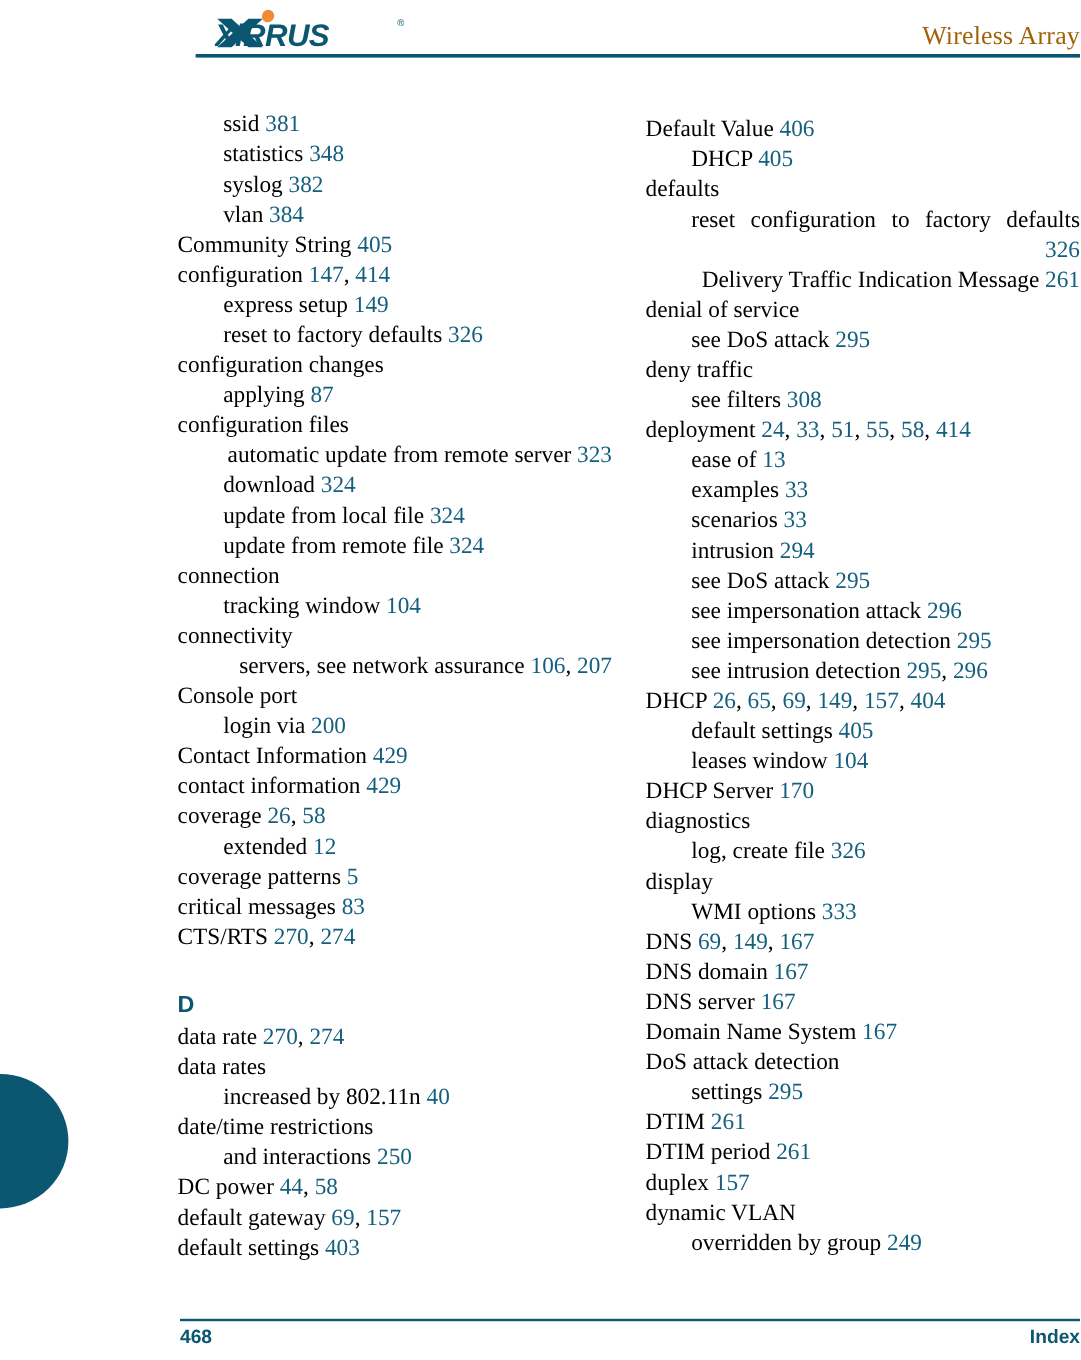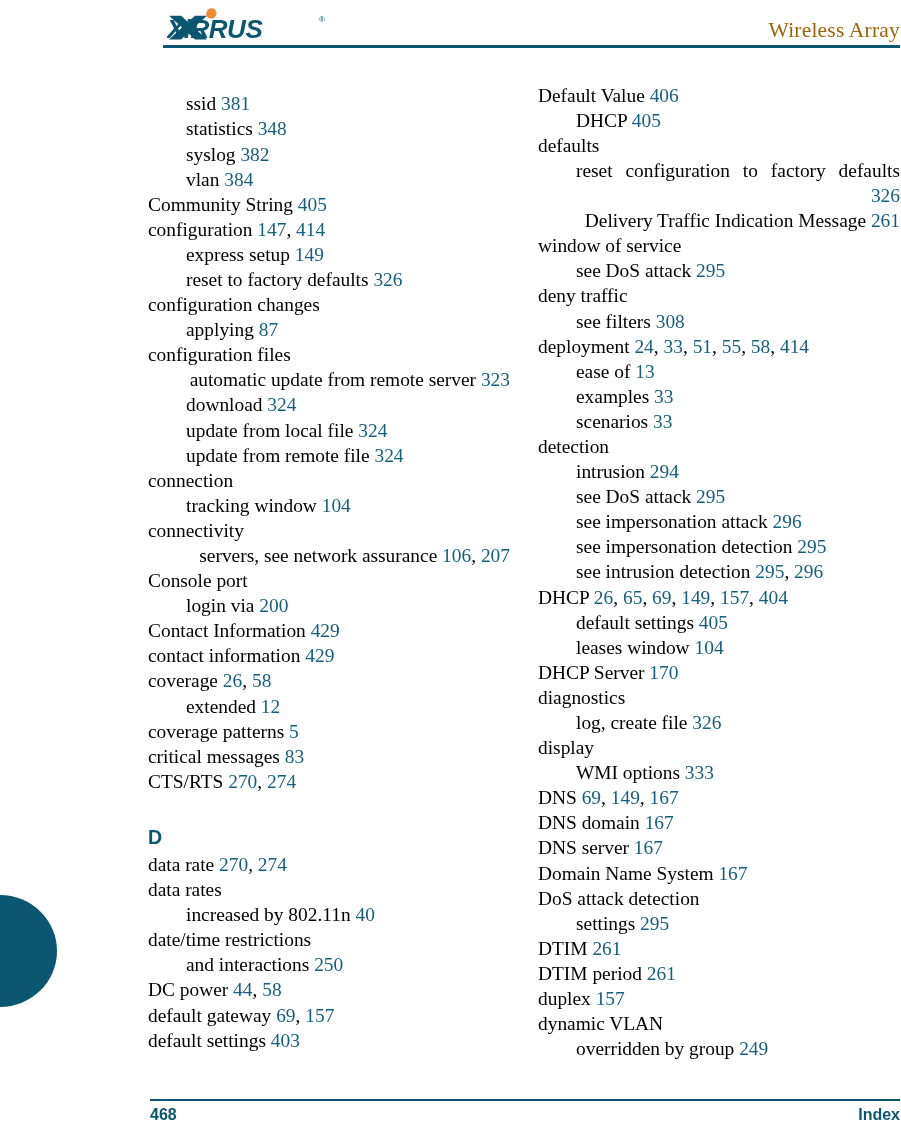--- a/index.html
+++ b/index.html
@@ -36,21 +36,21 @@
   
   .header {
     position: absolute;
     left: 163px;
     top: 6px;
     width: 737px;
     height: 42px;
   }
   .logo {
     position: absolute;
-    left: 4px;
+    left: 16px;
     top: 2px;
     width: 180px;
     height: 36px;
   }
   .logo svg { display:block; }
 
   .header-title {
     position: absolute;
     right: 0;
     top: 12px;
@@ -222,29 +222,28 @@
         <div class="entry lvl0"><span>DC power</span><span class="pg"> 44</span><span class="sep">,</span><span class="pg"> 58</span></div>
         <div class="entry lvl0"><span>default gateway</span><span class="pg"> 69</span><span class="sep">,</span><span class="pg"> 157</span></div>
         <div class="entry lvl0"><span>default settings</span><span class="pg"> 403</span></div>
       </div>
     <div class="col" id="col-right">
         <div class="entry lvl0"><span>Default Value</span><span class="pg"> 406</span></div>
         <div class="entry lvl1"><span>DHCP</span><span class="pg"> 405</span></div>
         <div class="entry lvl0"><span>defaults</span></div>
         <div class="entry lvl1 wrap" style="text-align: justify; text-align-last: right;"><span>reset configuration to factory defaults</span><span class="pg"> 326</span></div>
         <div class="entry lvl0 wrap" style="text-align: justify; text-align-last: right;"><span>Delivery Traffic Indication Message</span><span class="pg"> 261</span></div>
-        <div class="entry lvl0"><span>window of service</span></div>
+        <div class="entry lvl0"><span>denial of service</span></div>
         <div class="entry lvl1"><span>see DoS attack</span><span class="pg"> 295</span></div>
         <div class="entry lvl0"><span>deny traffic</span></div>
         <div class="entry lvl1"><span>see filters</span><span class="pg"> 308</span></div>
         <div class="entry lvl0"><span>deployment</span><span class="pg"> 24</span><span class="sep">,</span><span class="pg"> 33</span><span class="sep">,</span><span class="pg"> 51</span><span class="sep">,</span><span class="pg"> 55</span><span class="sep">,</span><span class="pg"> 58</span><span class="sep">,</span><span class="pg"> 414</span></div>
         <div class="entry lvl1"><span>ease of</span><span class="pg"> 13</span></div>
         <div class="entry lvl1"><span>examples</span><span class="pg"> 33</span></div>
         <div class="entry lvl1"><span>scenarios</span><span class="pg"> 33</span></div>
-        <div class="entry lvl0"><span>detection</span></div>
         <div class="entry lvl1"><span>intrusion</span><span class="pg"> 294</span></div>
         <div class="entry lvl1"><span>see DoS attack</span><span class="pg"> 295</span></div>
         <div class="entry lvl1"><span>see impersonation attack</span><span class="pg"> 296</span></div>
         <div class="entry lvl1"><span>see impersonation detection</span><span class="pg"> 295</span></div>
         <div class="entry lvl1"><span>see intrusion detection</span><span class="pg"> 295</span><span class="sep">,</span><span class="pg"> 296</span></div>
         <div class="entry lvl0"><span>DHCP</span><span class="pg"> 26</span><span class="sep">,</span><span class="pg"> 65</span><span class="sep">,</span><span class="pg"> 69</span><span class="sep">,</span><span class="pg"> 149</span><span class="sep">,</span><span class="pg"> 157</span><span class="sep">,</span><span class="pg"> 404</span></div>
         <div class="entry lvl1"><span>default settings</span><span class="pg"> 405</span></div>
         <div class="entry lvl1"><span>leases window</span><span class="pg"> 104</span></div>
         <div class="entry lvl0"><span>DHCP Server</span><span class="pg"> 170</span></div>
         <div class="entry lvl0"><span>diagnostics</span></div>

